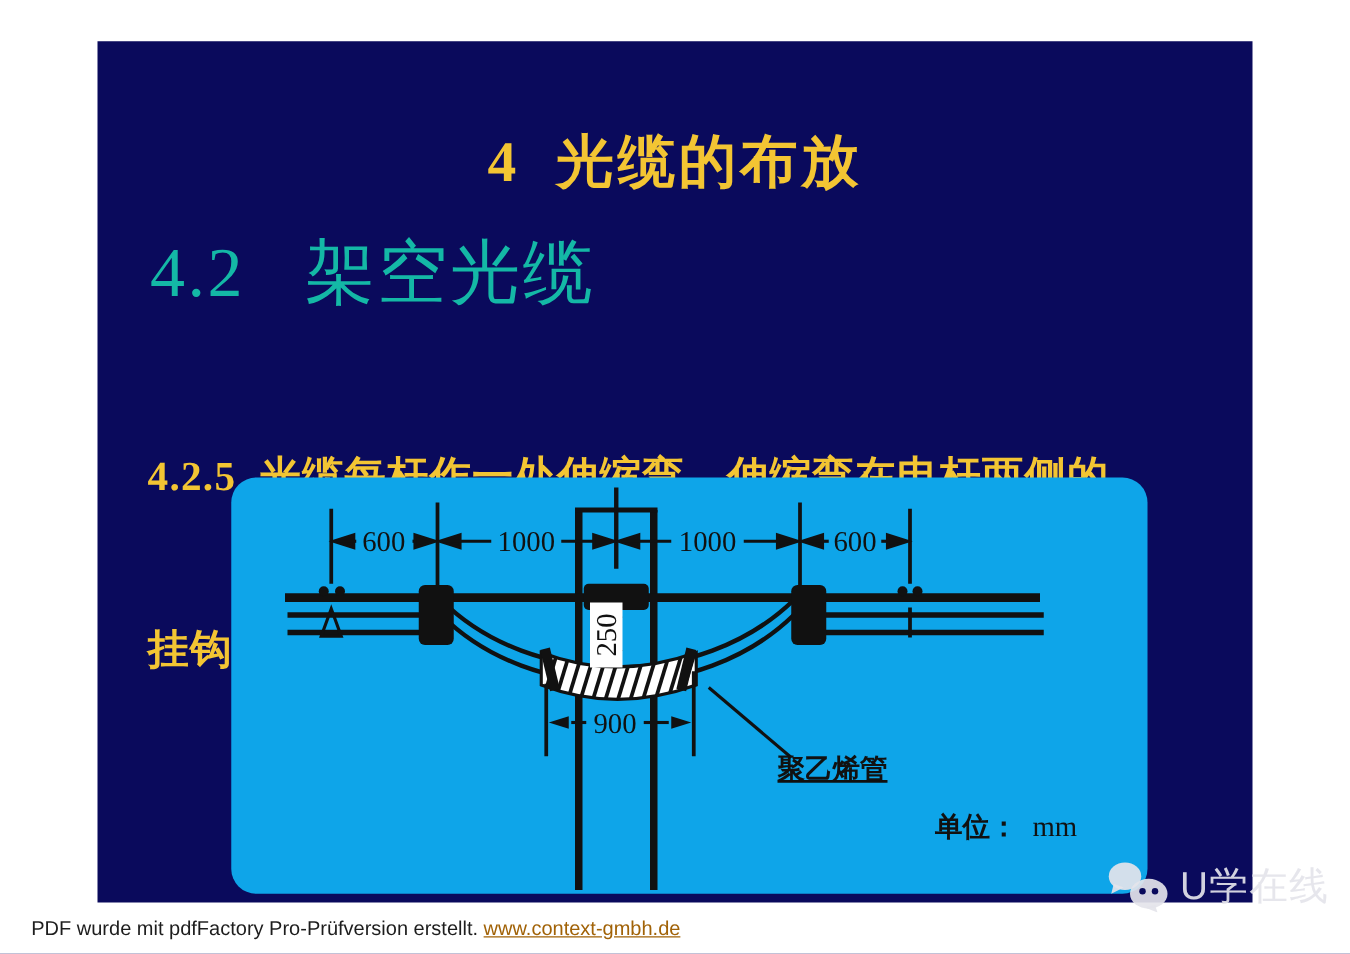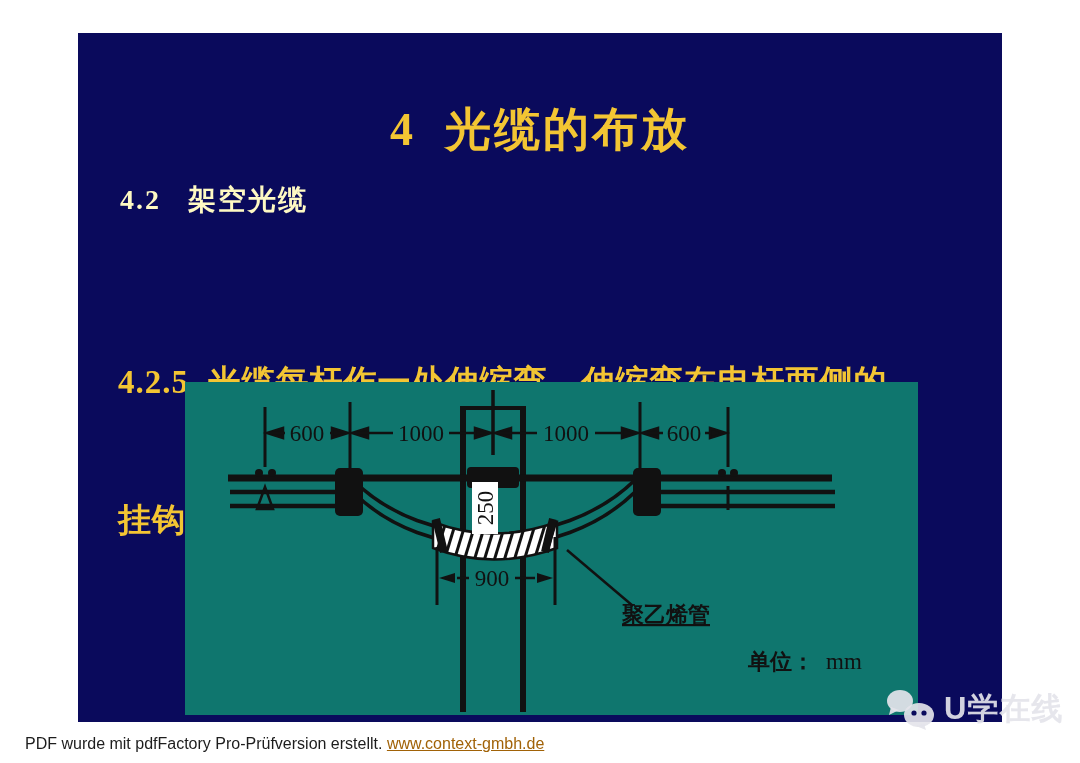--- a/index.html
+++ b/index.html
@@ -11,40 +11,40 @@
     position:absolute;left:78px;top:33px;width:924px;height:689px;
     background:#0a0a5c;
   }
   .slide-title{
     position:absolute;left:0;top:66px;width:100%;text-align:center;
     color:#f3c533;font-size:46px;font-weight:bold;letter-spacing:3px;
     white-space:pre-wrap;
   }
   .slide-subtitle{
     position:absolute;left:42px;top:148px;
-    color:#fef9c3;font-size:28px;font-weight:bold;letter-spacing:2px;
+    color:#14b8a6;font-size:56px;font-weight:normal;letter-spacing:2px;
     white-space:pre-wrap;
   }
   .slide-body{
     position:absolute;left:40px;top:234px;width:860px;
     color:#f3c533;font-size:33px;font-weight:bold;line-height:46px;
     letter-spacing:1px;white-space:pre-wrap;
   }
   .diagram-box{
     position:absolute;left:107px;top:349px;width:733px;height:333px;
-    background:#0f766e;
+    background:#0ea5e9;
+    border-radius:20px;
   }
   .diagram-box svg{display:block;width:733px;height:333px;}
   .dimtext{font-family:"Liberation Serif","DejaVu Serif",serif;font-size:23px;fill:#111;}
   .cjk-label{font-family:"Liberation Sans","DejaVu Sans",sans-serif;font-weight:bold;font-size:22px;fill:#111;}
   .watermark{
     position:absolute;left:886px;top:688px;display:flex;align-items:center;
     color:rgba(228,228,234,0.92);
     font-family:"Liberation Sans","DejaVu Sans",sans-serif;
-    font-weight:bold;
   }
   .watermark-text{font-size:31px;letter-spacing:1px;margin-left:6px;}
   .footer{
     position:absolute;left:25px;top:735px;
     font-family:"Liberation Sans","DejaVu Sans",sans-serif;
     font-size:16px;color:#1d1d1d;white-space:pre-wrap;
   }
   .footer a{color:#a16207;text-decoration:underline;cursor:pointer;}
 </style>
 </head>

